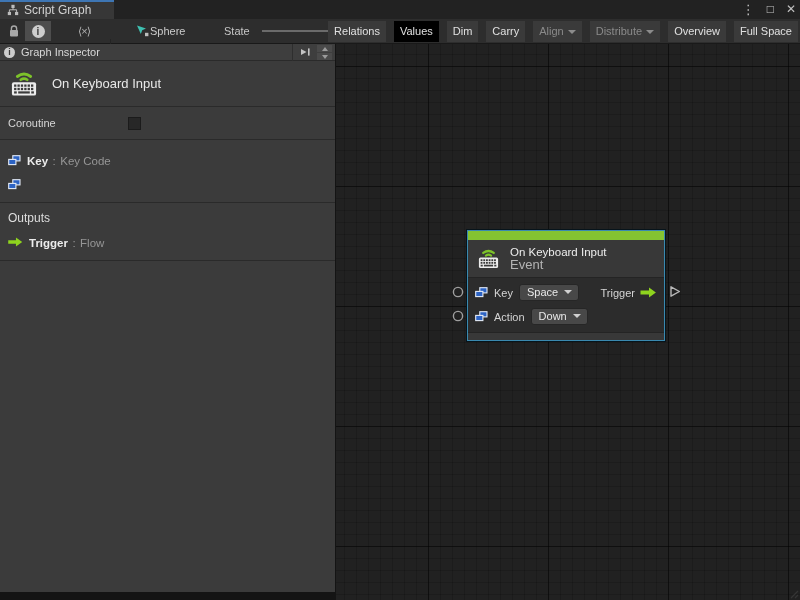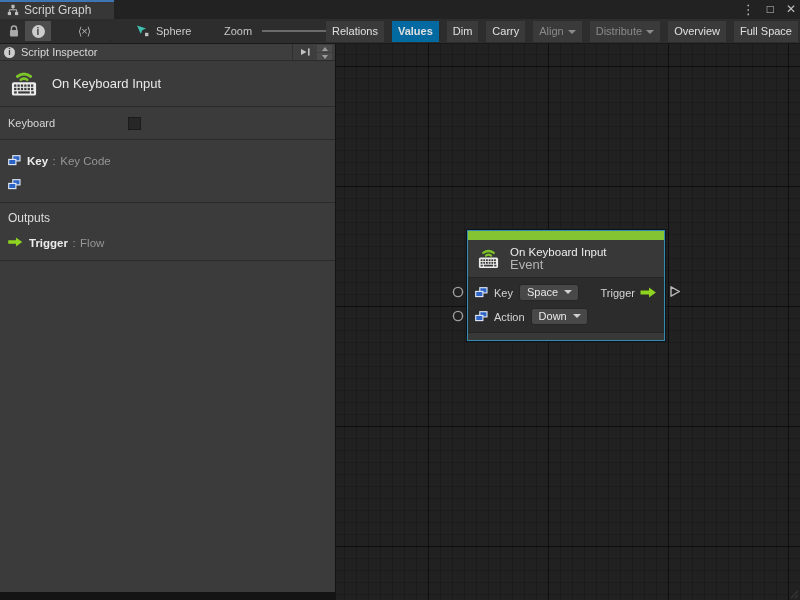--- a/index.html
+++ b/index.html
@@ -20,30 +20,30 @@
   
   .toolbar { position:absolute; left:0; top:19px; width:800px; height:25px; background:#2d2d2d;
              border-bottom:1px solid #191919; }
   .tbtn { position:absolute; top:2px; height:20px; display:flex; align-items:center; justify-content:center; }
   .lock-btn { left:5px; width:18px; }
   .info-btn { left:25px; width:26px; background:#4d4d4d; }
   .info-glyph { width:13px; height:13px; border-radius:50%; background:#cdcdcd; color:#3a3a3a;
                 font-size:10px; font-weight:bold; display:flex; align-items:center; justify-content:center; }
   .code-btn { left:70px; width:28px; color:#b0b0b0; font-size:11px; letter-spacing:-1px; }
   .tb-sep { position:absolute; left:110px; top:20px; width:1px; height:23px; background:#242424; }
-  .sphere-group { position:absolute; left:136px; top:2px; height:20px; display:flex; align-items:center; gap:6px; }
+  .sphere-group { position:absolute; left:136px; top:2px; height:20px; display:flex; align-items:center; }
   .sphere-label { color:#cccccc; font-size:11px; }
   .zoom-label { position:absolute; left:224px; top:2px; height:20px; line-height:20px; color:#c6c6c6; font-size:11px; }
   .zoom-track { position:absolute; left:262px; top:11px; width:83px; height:2px; background:#6b6b6b; }
   .zoom-handle { position:absolute; right:-2px; top:-5px; width:11px; height:11px; border-radius:50%; background:#b9b9b9; }
   .zoom-value { position:absolute; left:355px; top:2px; height:20px; line-height:20px; color:#c6c6c6; font-size:13px; }
   .tb-buttons { position:absolute; right:2px; top:2px; height:21px; display:flex; gap:8px; }
   .segbtn { background:#3a3a3a; color:#e0e0e0; font-size:11px; height:21px; line-height:21px;
             padding:0 6px; display:flex; align-items:center; gap:4px; white-space:nowrap; }
-  .segbtn.active { background:#0369a1;font-weight:bold; }
+  .segbtn.active { background:#000000; }
   .segbtn.disabled { color:#8a8a8a; }
   .caret-sm { width:0; height:0; border-left:4px solid transparent; border-right:4px solid transparent;
               border-top:4px solid #8c8c8c; display:inline-block; }
 
   
   .inspector { position:absolute; left:0; top:44px; width:336px; height:548px; background:#3b3b3b;
                border-right:1px solid #141414; }
   .insp-header { position:relative; height:17px; background:#3e3e3e; border-bottom:1px solid #2a2a2a;
                  display:flex; align-items:center; padding-left:4px; }
   .insp-header .info-glyph { width:11px; height:11px; font-size:9px; }
@@ -142,21 +142,21 @@
     <div class="tb-sep"></div>
 
     <div class="sphere-group">
       <svg width="14" height="14" viewBox="0 0 14 14">
         <polygon points="1,1.5 10,4.5 6.2,6.2 4.8,10" fill="#3ec0b1"></polygon>
         <rect x="9" y="8.8" width="3.4" height="3.4" fill="#bdbdbd"></rect>
       </svg>
       <span class="sphere-label">Sphere</span>
     </div>
 
-    <span class="zoom-label">Zoom</span>
+    <span class="zoom-label">State</span>
     <div class="zoom-track">
       <div class="zoom-handle"></div>
     </div>
     <span class="zoom-value">1x</span>
 
     <div class="tb-buttons">
       <div class="segbtn">
           <span>Relations</span>
         </div>
       <div class="segbtn active">
@@ -181,21 +181,21 @@
         </div>
       <div class="segbtn">
           <span>Full Space</span>
         </div>
     </div>
   </div>
 
   <div class="inspector">
     <div class="insp-header">
       <span class="info-glyph">i</span>
-      <span class="insp-title">Script Inspector</span>
+      <span class="insp-title">Graph Inspector</span>
       <div class="insp-hdr-sep"></div>
       <svg class="dock-icon" width="12" height="12" viewBox="0 0 12 12">
         <polygon points="2,3 7.5,6 2,9" fill="#c3c3c3"></polygon>
         <rect x="9" y="2.4" width="1.6" height="7.2" fill="#c3c3c3"></rect>
       </svg>
       <div class="spinner">
         <div class="spin-btn">
             <i class="tri-up"></i>
           </div>
         <div class="spin-btn">
@@ -222,21 +222,21 @@
           <rect x="16" y="15.6" width="1.9" height="1.9" fill="#3a3a3a"></rect>
           <rect x="18.8" y="15.6" width="1.9" height="1.9" fill="#3a3a3a"></rect>
         <rect x="4.8" y="18.5" width="2.2" height="1.8" fill="#3a3a3a"></rect>
           <rect x="8.2" y="18.5" width="9.6" height="1.8" fill="#3a3a3a"></rect>
           <rect x="19" y="18.5" width="2.2" height="1.8" fill="#3a3a3a"></rect>
       </svg>
       <span class="unit-title">On Keyboard Input</span>
     </div>
 
     <div class="coroutine-row">
-      <span class="coroutine-label">Keyboard</span>
+      <span class="coroutine-label">Coroutine</span>
       <span class="checkbox"></span>
     </div>
 
     <div class="insp-section">
       <div class="irow">
         <svg width="13" height="11" viewBox="0 0 13 11">
           <rect x="4.8" y="0.7" width="7.2" height="5.2" fill="#2c63c4" stroke="#e4ecf7" stroke-width="1.1"></rect>
           <rect x="0.7" y="4.4" width="7.2" height="5.2" fill="#2c63c4" stroke="#e4ecf7" stroke-width="1.1"></rect>
         </svg>
         <span><span class="iname">Key</span>

